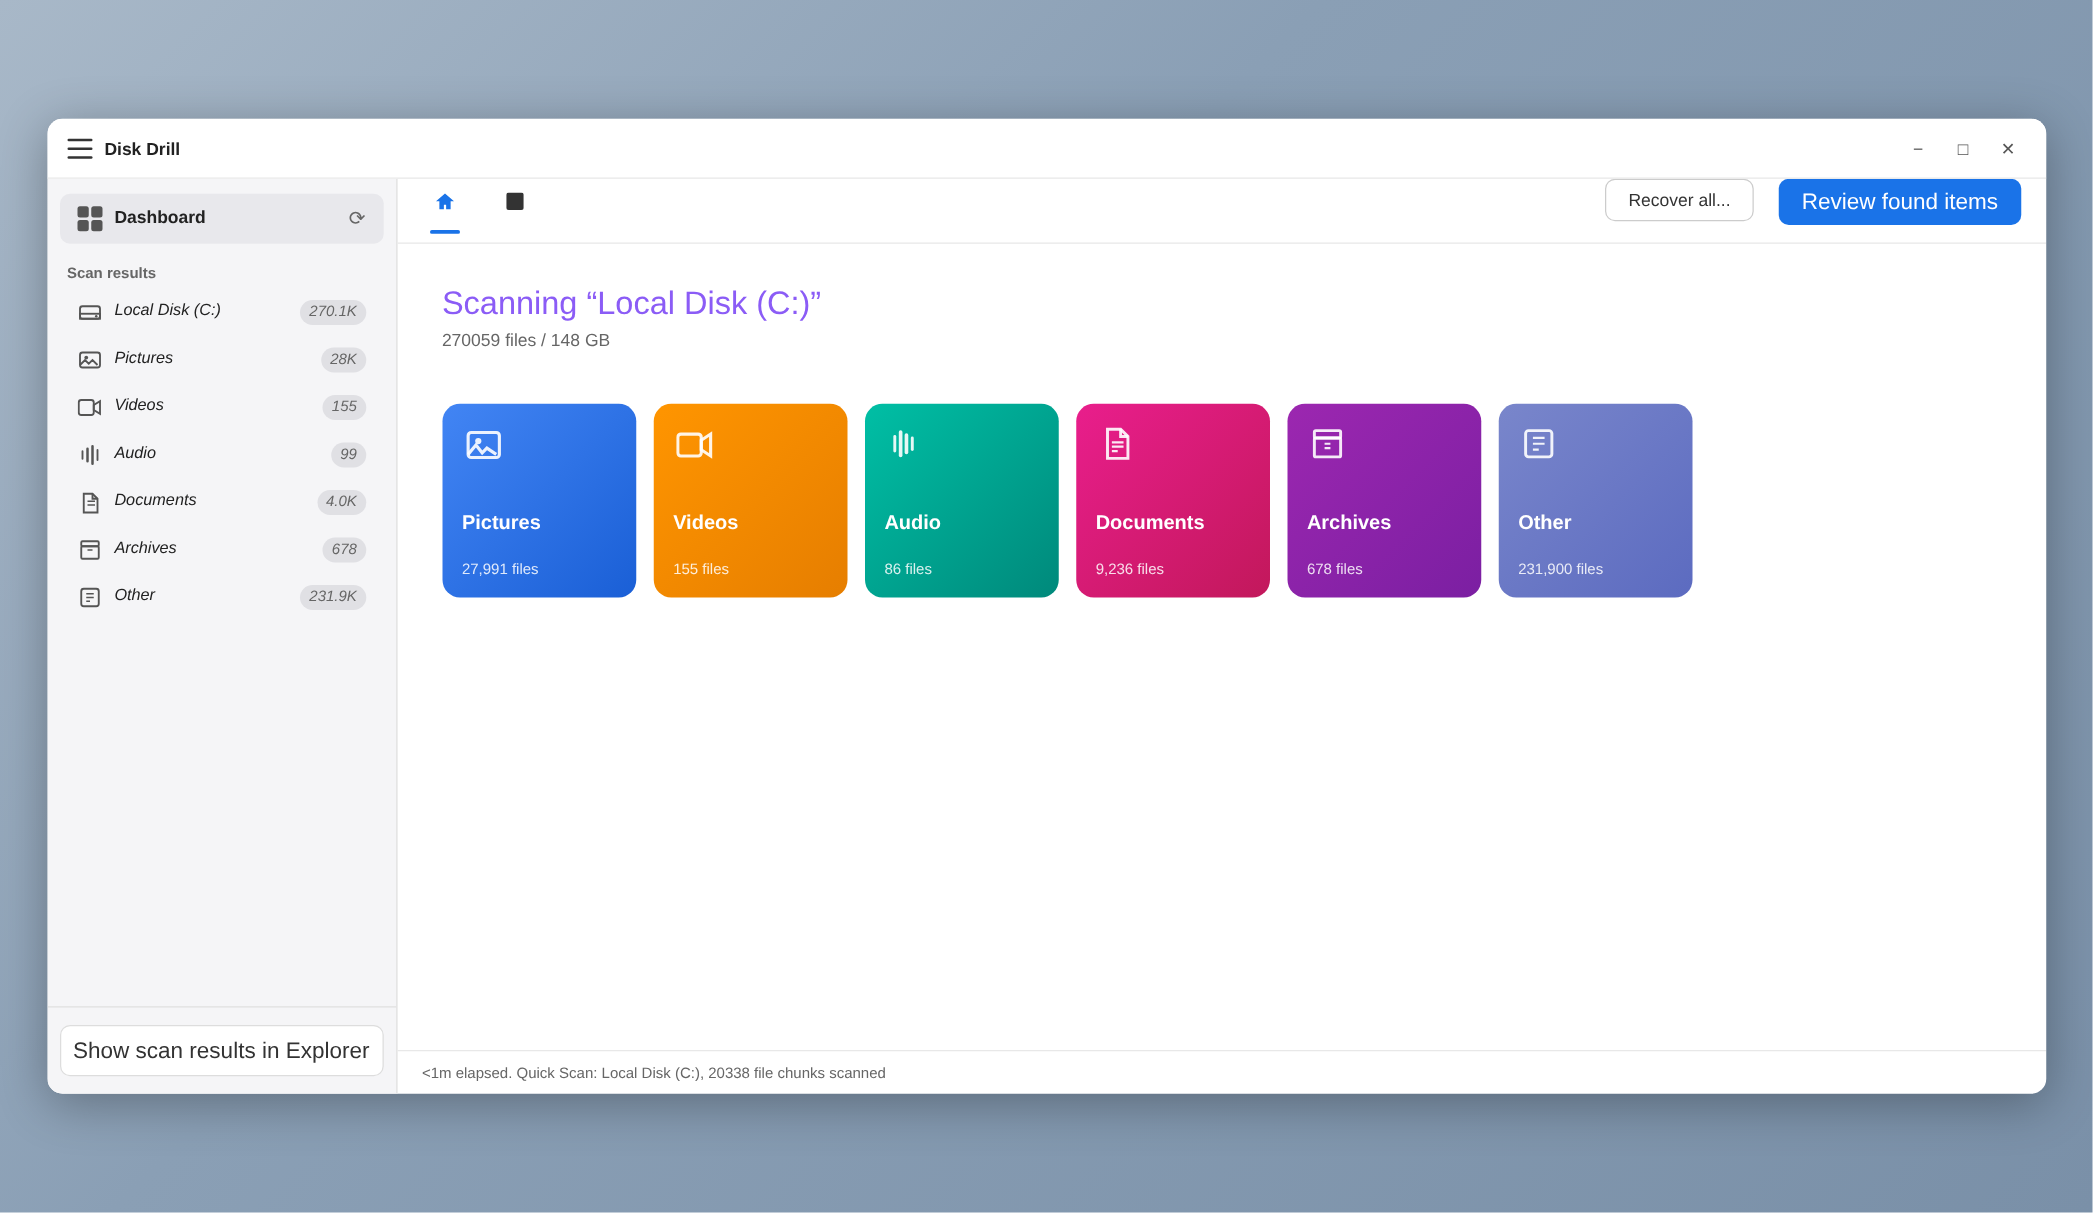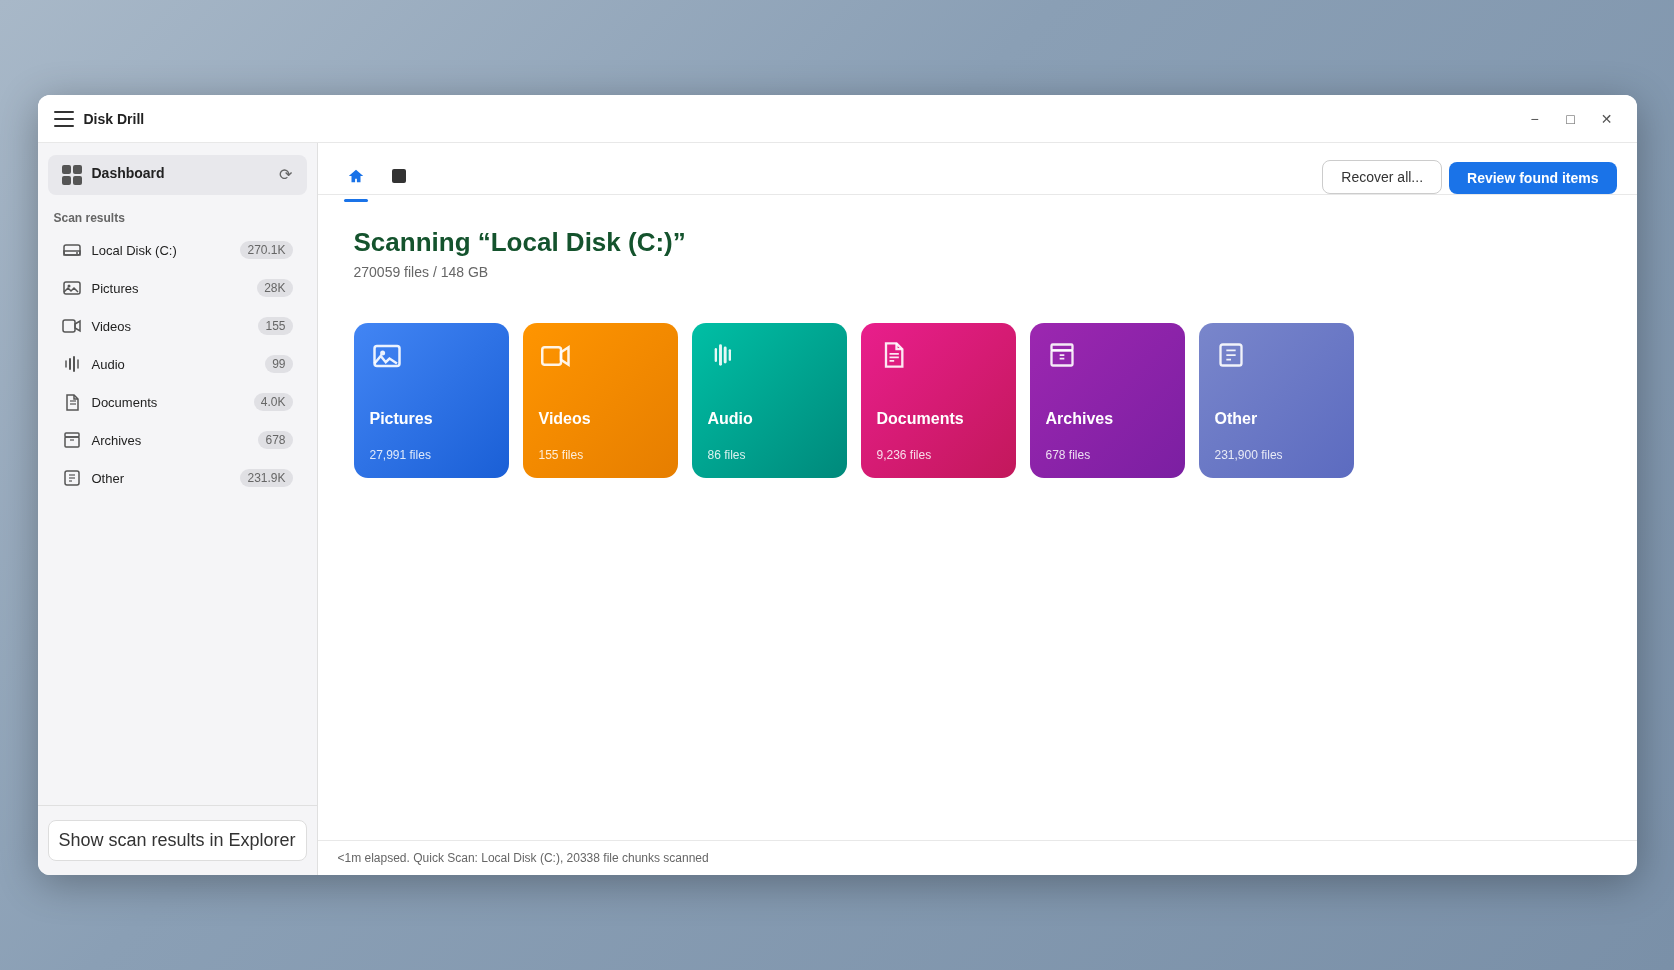--- a/index.html
+++ b/index.html
@@ -125,25 +125,25 @@
 
     .sidebar-section-title {
       font-size: 12px;
       font-weight: 600;
       color: #666;
       padding: 10px 16px 6px;
     }
 
     .sidebar-item {
       display: flex;
-      align-items: center;
       padding: 8px 16px;
       cursor: pointer;
       border-radius: 6px;
       margin: 1px 8px;
+      font-style: italic;
     }
     .sidebar-item-icon {
       width: 20px;
       height: 20px;
       margin-right: 10px;
       display: flex;
       align-items: center;
       justify-content: center;
       color: #555;
       font-size: 14px;
@@ -182,25 +182,25 @@
     .main {
       flex: 1;
       display: flex;
       flex-direction: column;
       overflow: hidden;
     }
 
     
     .toolbar {
       display: flex;
-      align-items: flex-end;
+      align-items: flex-start;
       padding: 0 20px;
       height: 52px;
       border-bottom: 1px solid #e8e8e8;
-      gap: 7px;
+      gap: 20px;
       flex-shrink: 0;
     }
     .toolbar-tab {
       display: flex;
       align-items: center;
       justify-content: center;
       width: 36px;
       height: 36px;
       border-radius: 8px;
       cursor: pointer;
@@ -232,37 +232,37 @@
       color: #333;
       cursor: pointer;
       font-family: inherit;
     }
 
     .toolbar-review-btn {
       padding: 8px 18px;
       border: none;
       border-radius: 8px;
       background: #1a73e8;
-      font-size: 14px;
+      font-size: 18px;
       color: #fff;
       cursor: pointer;
       font-family: inherit;
-      font-weight: 700;
+      font-weight: 400;
     }
 
     
     .content {
       flex: 1;
       padding: 32px 36px;
       overflow-y: auto;
     }
     .content-title {
       font-size: 26px;
-      font-weight: 700;
-      color: #14532d;
+      font-weight: 400;
+      color: #8b5cf6;
       margin-bottom: 6px;
     }
     .content-subtitle {
       font-size: 14px;
       color: #666;
       margin-bottom: 43px;
     }
 
     
     .cards-grid {

